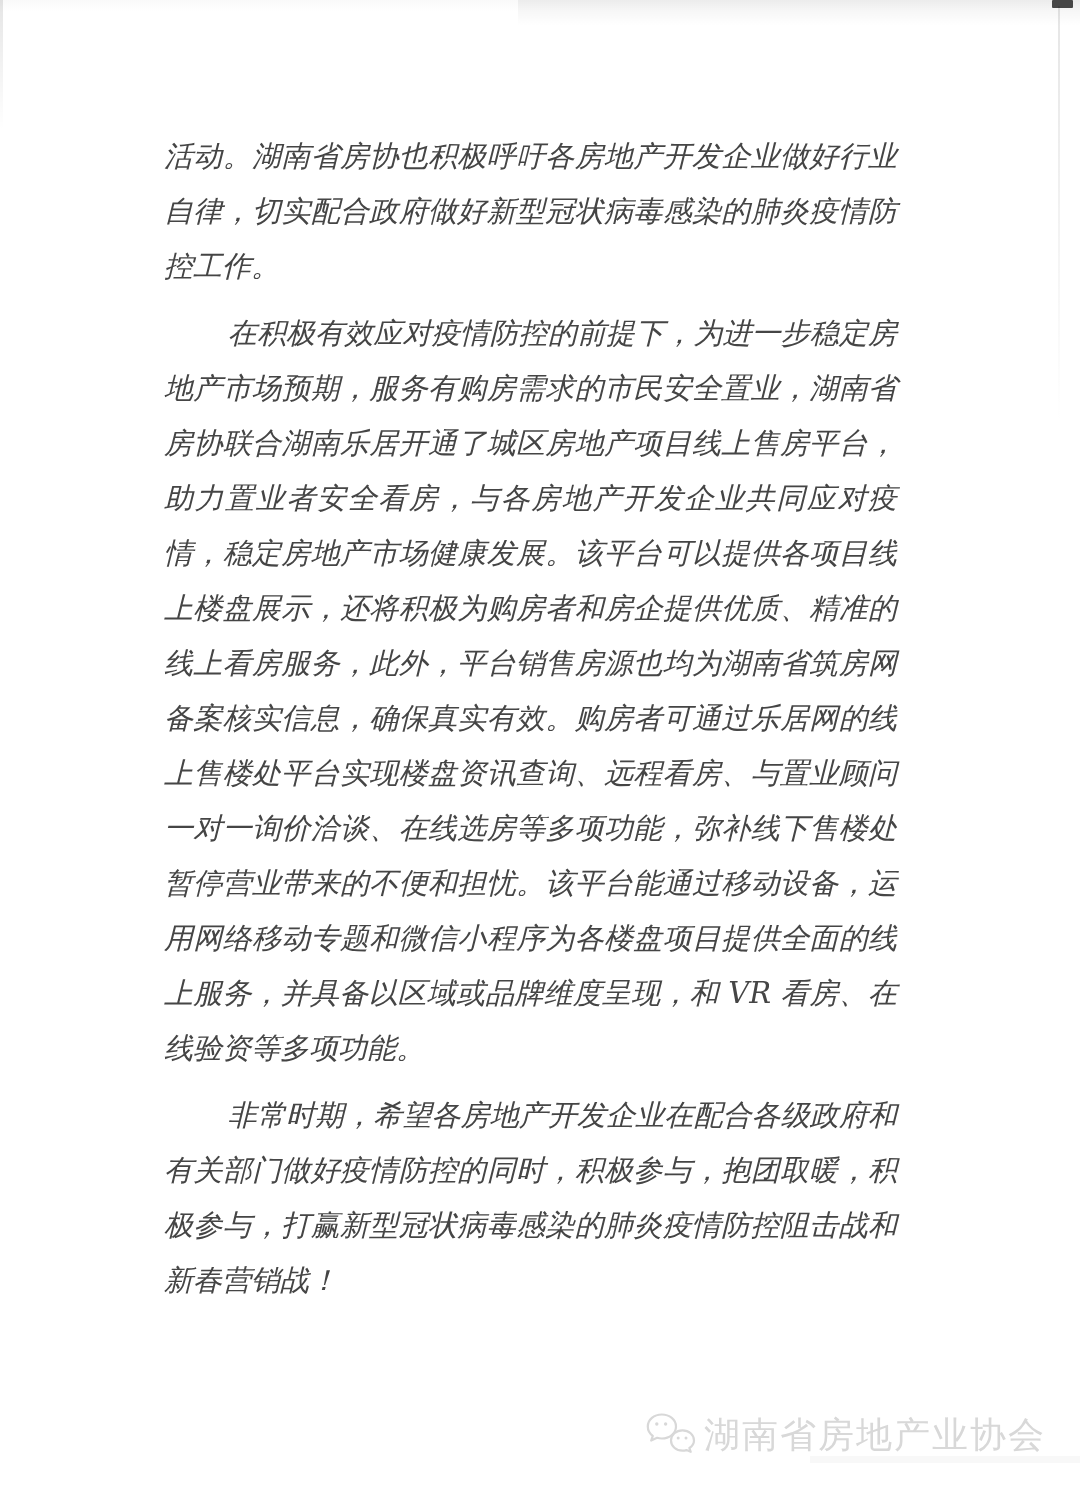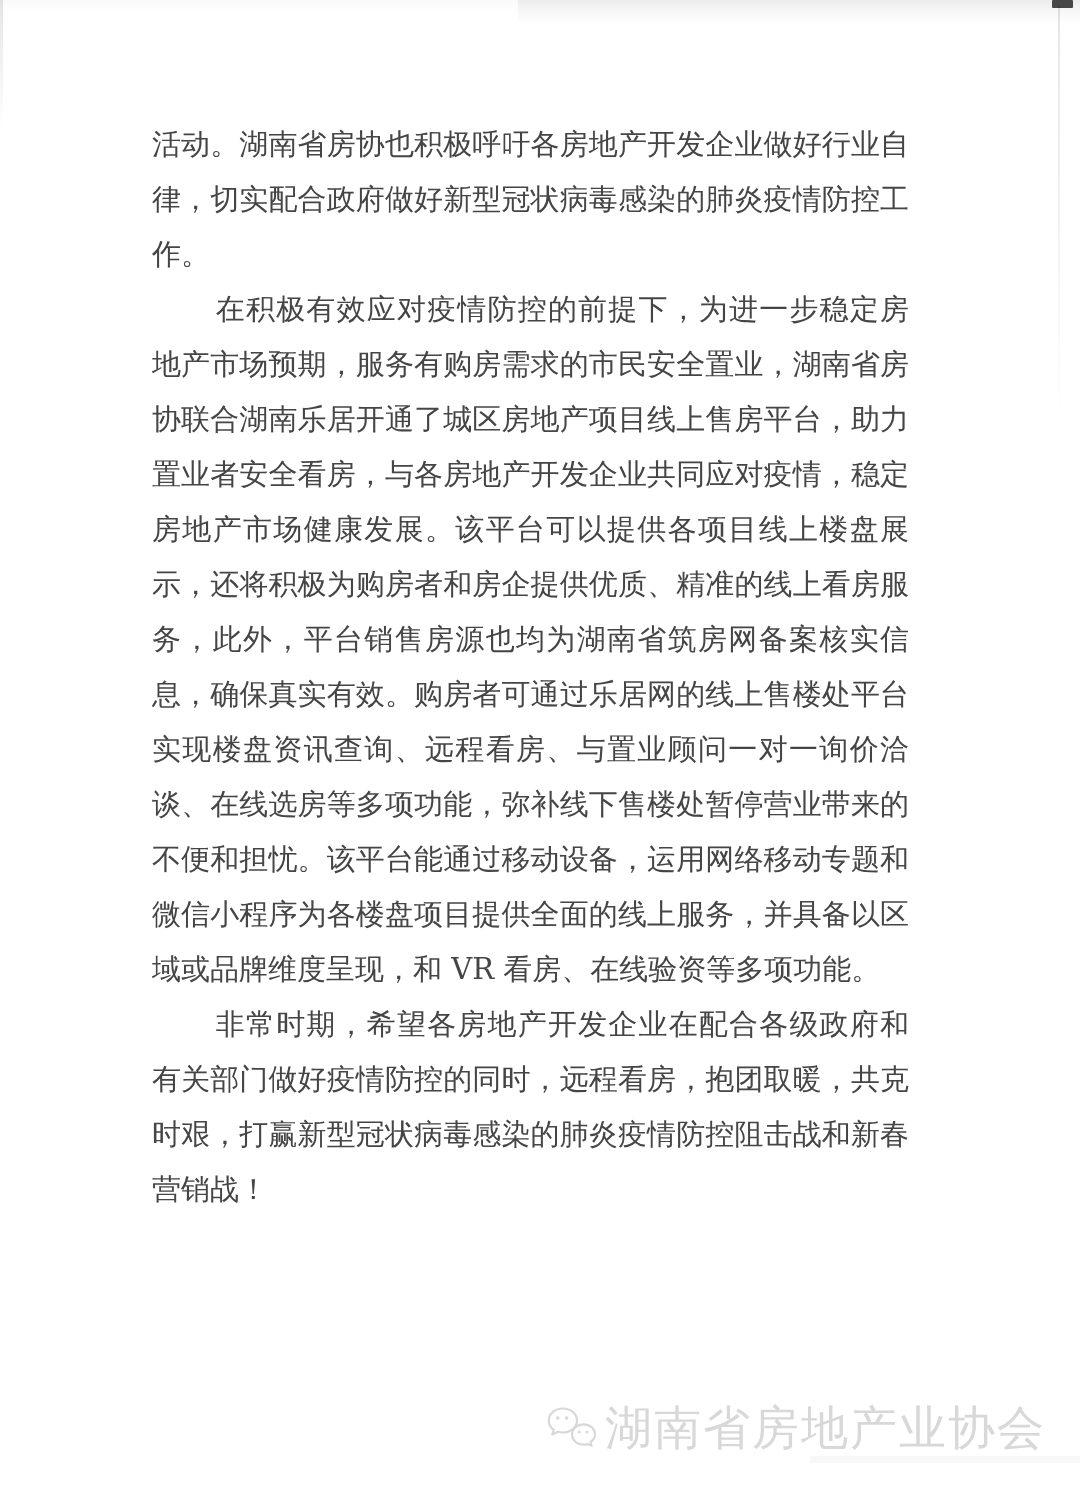--- a/index.html
+++ b/index.html
@@ -31,29 +31,29 @@
   
   .content{
     position:absolute;
     left:152px;top:117px;width:757px;
     color:var(--ink);
     font-size:29px;
     line-height:55px;
     text-align:justify;
     text-justify:inter-ideograph;
   }
-  .content p{margin:0;}
+  .content p{margin:12px;font-style:italic;}
   .content p.indent{text-indent:2.2em;}
   
   .watermark{
     position:absolute;
     right:34px;bottom:25px;
     display:flex;align-items:center;gap:6px;
     color:var(--watermark);
-    font-size:47px;
+    font-size:36px;
     letter-spacing:2px;
     white-space:nowrap;
     user-select:none;
   }
   .watermark .wm-icon{display:block;}
 </style>
 </head>
 <body>
 
 <div class="page">
@@ -61,21 +61,21 @@
   <div class="artifact top-smudge-full"></div>
   <div class="artifact top-smudge-right"></div>
   <div class="artifact corner-mark"></div>
   <div class="artifact right-scan-line"></div>
   <div class="artifact left-edge-line"></div>
   <div class="artifact bottom-right-smudge"></div>
 
   <div class="content">
     <p>活动。湖南省房协也积极呼吁各房地产开发企业做好行业自律，切实配合政府做好新型冠状病毒感染的肺炎疫情防控工作。</p>
     <p class="indent">在积极有效应对疫情防控的前提下，为进一步稳定房地产市场预期，服务有购房需求的市民安全置业，湖南省房协联合湖南乐居开通了城区房地产项目线上售房平台，助力置业者安全看房，与各房地产开发企业共同应对疫情，稳定房地产市场健康发展。该平台可以提供各项目线上楼盘展示，还将积极为购房者和房企提供优质、精准的线上看房服务，此外，平台销售房源也均为湖南省筑房网备案核实信息，确保真实有效。购房者可通过乐居网的线上售楼处平台实现楼盘资讯查询、远程看房、与置业顾问一对一询价洽谈、在线选房等多项功能，弥补线下售楼处暂停营业带来的不便和担忧。该平台能通过移动设备，运用网络移动专题和微信小程序为各楼盘项目提供全面的线上服务，并具备以区域或品牌维度呈现，和 VR 看房、在线验资等多项功能。</p>
-    <p class="indent">非常时期，希望各房地产开发企业在配合各级政府和有关部门做好疫情防控的同时，远程看房，抱团取暖，共克时艰，打赢新型冠状病毒感染的肺炎疫情防控阻击战和新春营销战！</p>
+    <p class="indent">非常时期，希望各房地产开发企业在配合各级政府和有关部门做好疫情防控的同时，积极参与，抱团取暖，积极参与，打赢新型冠状病毒感染的肺炎疫情防控阻击战和新春营销战！</p>
   </div>
 
   <div class="watermark">
     <svg class="wm-icon" width="54" height="50" viewBox="0 0 54 50" aria-hidden="true">
       <g fill="none" stroke="var(--watermark)" stroke-width="2.2" stroke-linejoin="round">
         <path d="M32 16.5c0 6.9-6.4 12-14.2 12-1.6 0-3.2-.2-4.7-.7L7.2 30.5l1.6-4.7C5.6 23.6 3.8 20.3 3.8 16.5 3.8 9.6 10.1 4.5 17.8 4.5S32 9.6 32 16.5z"></path>
         <path d="M50 30.5c0-5.6-5.1-10.2-11.5-10.2S27 24.9 27 30.5s5.1 10.2 11.5 10.2c1.4 0 2.7-.2 3.9-.6l4.3 1.7-1.3-3.8c2.8-1.8 4.6-4.5 4.6-7.5z"></path>
       </g>
       <g fill="var(--watermark)">
         <circle cx="12.8" cy="14" r="1.7"></circle>

